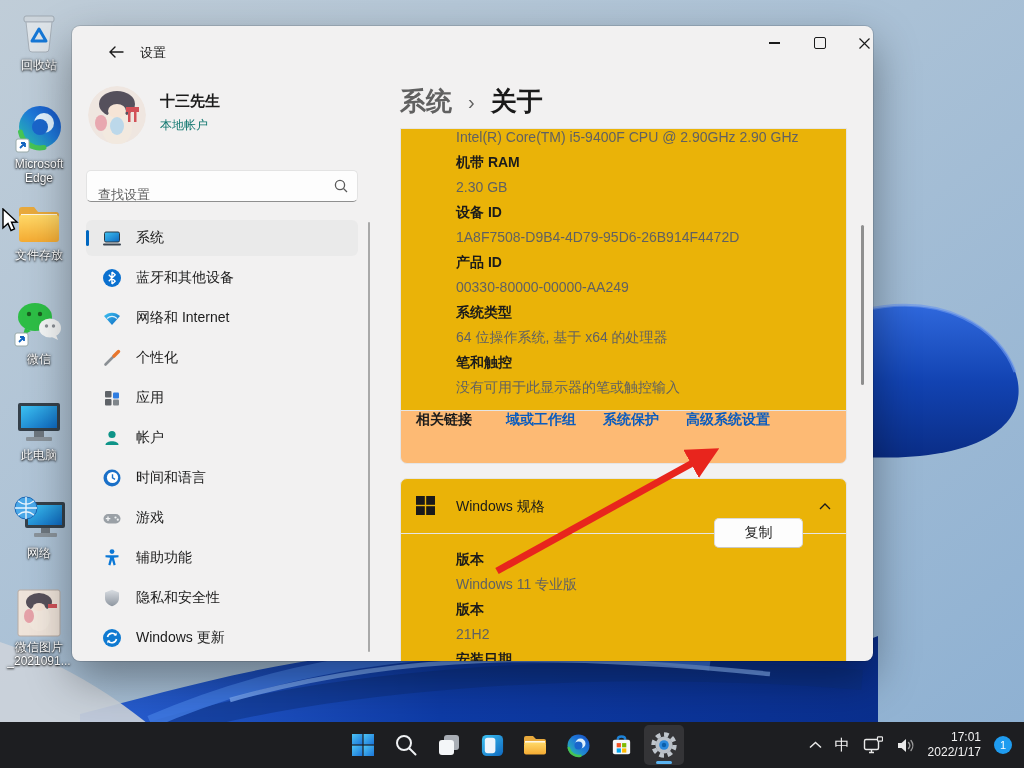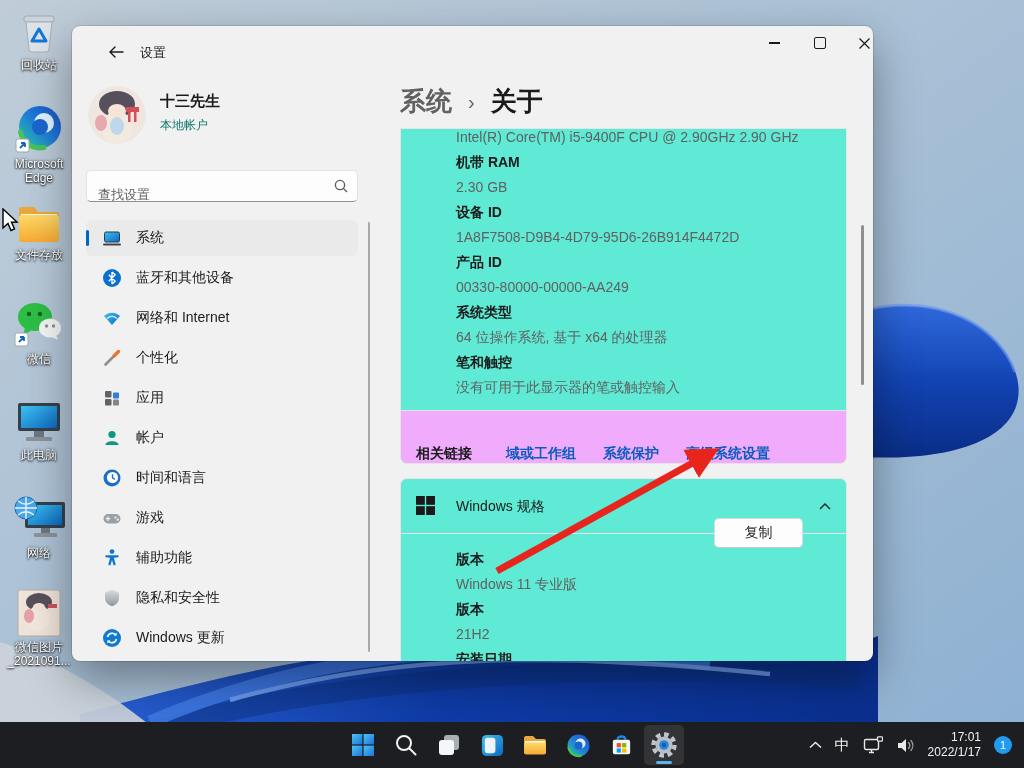--- a/index.html
+++ b/index.html
@@ -50,27 +50,27 @@
   .sico{width:20px;height:20px;margin-right:14px;flex:0 0 auto;}
   .slabel{font-size:14px;color:#1b1b1b;}
   .sscroll{position:absolute;left:296px;top:196px;width:2px;height:430px;background:#a9a9a9;border-radius:2px;}
 
   
   .bcrumb{position:absolute;left:328px;top:58px;display:flex;align-items:center;}
   .bc-parent{font-size:26px;font-weight:600;color:#616161;}
   .bc-sep{font-size:20px;color:#616161;margin:0 16px;padding-top:2px;}
   .bc-cur{font-size:26px;font-weight:600;color:#1a1a1a;}
 
-  .card{position:absolute;left:328px;width:447px;background:#5eead4;border:1px solid #e5e5e5;box-sizing:border-box;}
+  .card{position:absolute;left:328px;width:447px;background:#eab308;border:1px solid #e5e5e5;box-sizing:border-box;}
   .card-dev{top:102px;height:282px;border-bottom:none;overflow:hidden;}
   .rows{margin:-4px 0 0 55px;line-height:25px;font-size:14px;}
   .rl{color:#1b1b1b;font-weight:600;}
   .rv{color:#616161;}
-  .card-rel{top:384px;height:54px;background:#f0abfc;border-radius:0 0 7px 7px;
-            display:flex;align-items:flex-end;padding-left:15px;}
+  .card-rel{top:384px;height:54px;background:#fdba74;border-radius:0 0 7px 7px;
+            display:flex;align-items:flex-start;padding-left:15px;}
   .rel-label{font-size:14px;font-weight:700;color:#1b1b1b;margin-right:34px;}
   .rel-link{font-size:14px;font-weight:700;color:#0b5cbe;margin-right:27px;cursor:pointer;}
   .card-spec{top:452px;height:200px;border-radius:7px 7px 0 0;overflow:hidden;}
   .spec-head{position:relative;height:54px;}
   .winlogo{position:absolute;left:15px;top:17px;}
   .spec-title{position:absolute;left:55px;top:19px;font-size:14px;color:#1b1b1b;}
   .copybtn{position:absolute;left:313px;top:12px;width:89px;height:30px;background:#fdfdfd;
            border:1px solid #dadada;border-bottom-color:#c8c8c8;border-radius:5px;
            font-size:14px;color:#1b1b1b;display:flex;align-items:center;justify-content:center;cursor:pointer;
            font-family:inherit;margin-top:27px;}

